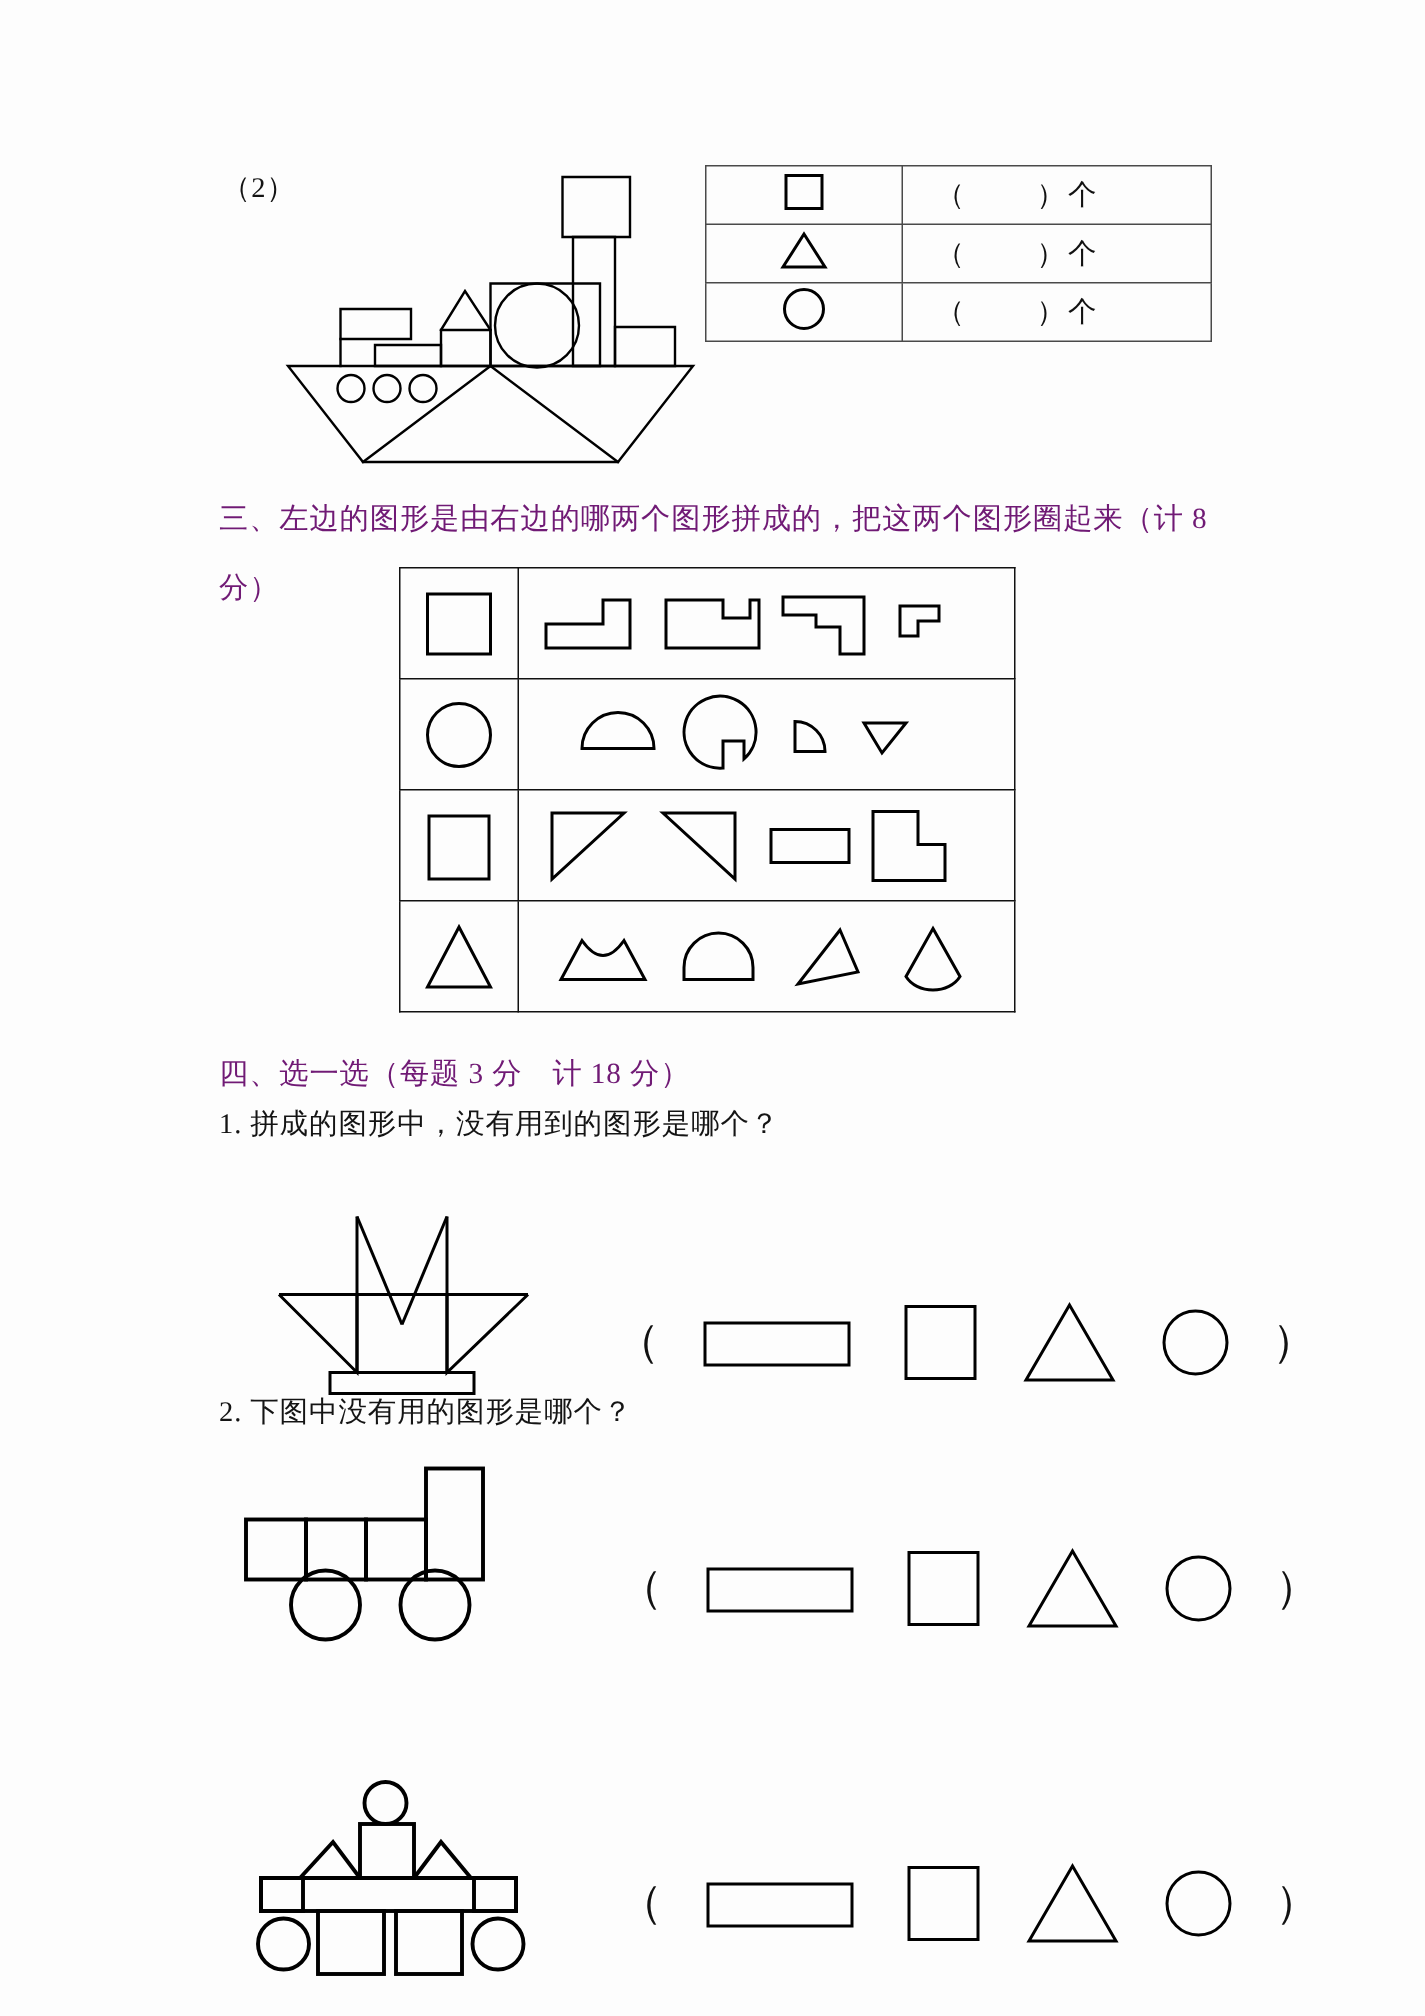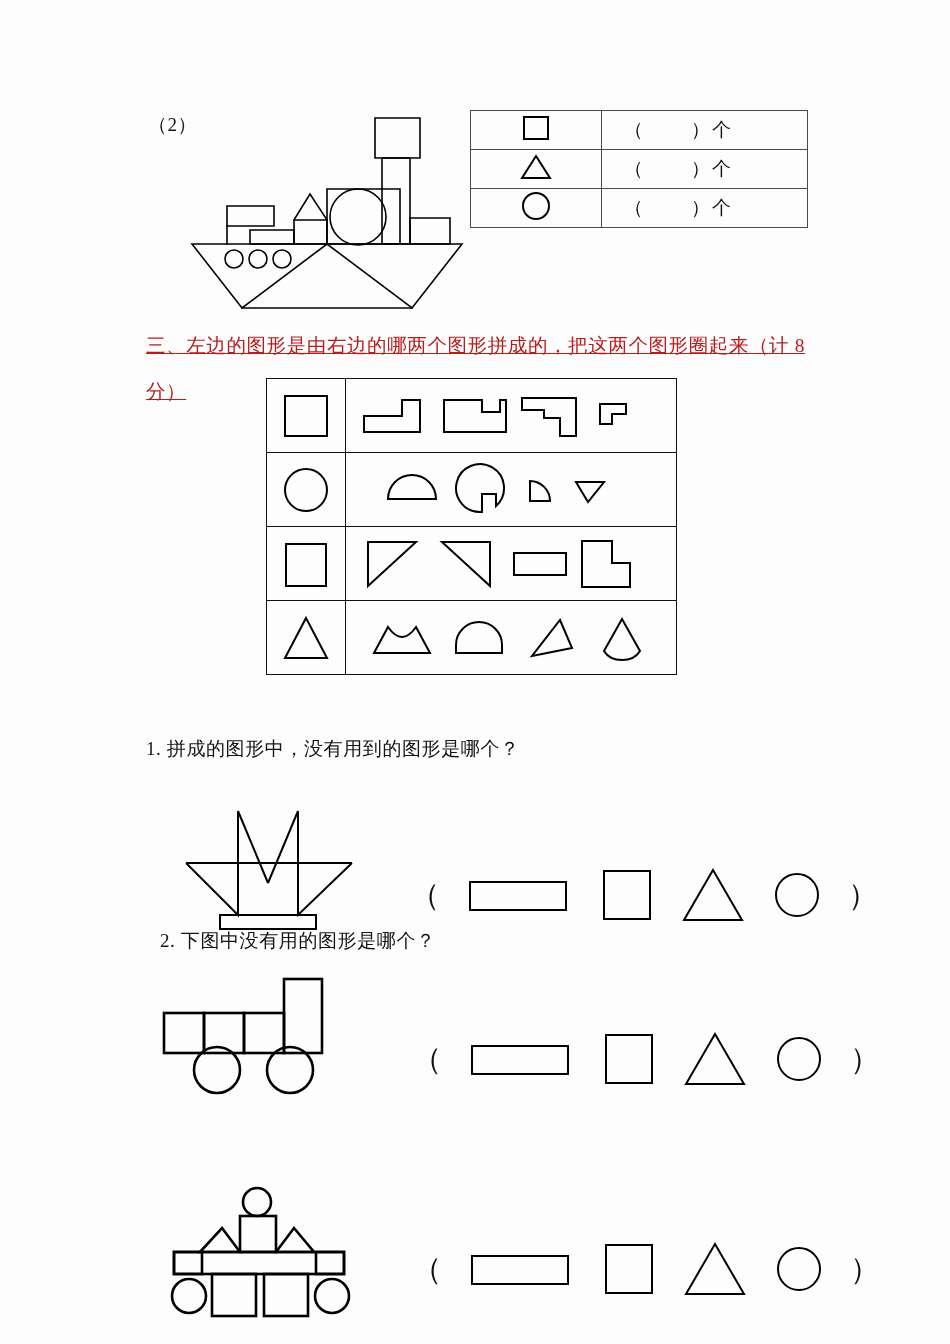--- a/index.html
+++ b/index.html
@@ -26,22 +26,21 @@
   .q-label {
     font-size: 19px;
     letter-spacing: 0.5px;
     white-space: nowrap;
     color: #141414;
   }
   .section-head {
     font-size: 19.5px;
     letter-spacing: 0.6px;
     white-space: nowrap;
-    color: #b91c1c;
-    text-decoration: underline;
+    color: #701a75;
   }
   .body-line {
     font-size: 19px;
     letter-spacing: 0.6px;
     white-space: nowrap;
     color: #141414;
   }
 
   
   svg { display: block; overflow: visible; }
@@ -331,20 +330,21 @@
                 </svg>
               </span>
             </div>
           </td>
         </tr>
 
       </tbody>
     </table>
   </div>
 
+  <div class="abs section-head" style="left:146px; top:702px;">四、选一选（每题 3 分　计 18 分）</div>
 
   <div class="abs body-line" style="left:146px; top:736px;text-align:right;">1. 拼成的图形中，没有用到的图形是哪个？</div>
 
   <div class="abs" style="left:180px; top:805px;">
     <svg width="190" height="125" viewBox="0 0 190 125">
 
       <path class="stroke-med" d="M6 58 L172 58"></path>
 
       <path class="stroke-med" d="M6 58 L58 110 L58 58"></path>
 
@@ -380,21 +380,21 @@
       </span>
       <span>
         <svg width="50" height="50" viewBox="0 0 50 50">
           <circle class="stroke-med" cx="25" cy="25" r="21"></circle>
         </svg>
       </span>
       <span class="pren">）</span>
     </div>
   </div>
 
-  <div class="abs body-line" style="left:160px; top:928px;">2. 下图中没有用的图形是哪个？</div>
+  <div class="abs body-line" style="left:146px; top:928px;">2. 下图中没有用的图形是哪个？</div>
 
   <div class="abs" style="left:158px; top:975px;">
     <svg width="200" height="115" viewBox="0 0 200 115">
 
       <rect class="stroke-thick" x="6" y="38" width="40" height="40"></rect>
       <rect class="stroke-thick" x="46" y="38" width="40" height="40"></rect>
       <rect class="stroke-thick" x="86" y="38" width="40" height="40"></rect>
 
       <rect class="stroke-thick" x="126" y="4" width="38" height="74"></rect>
 

